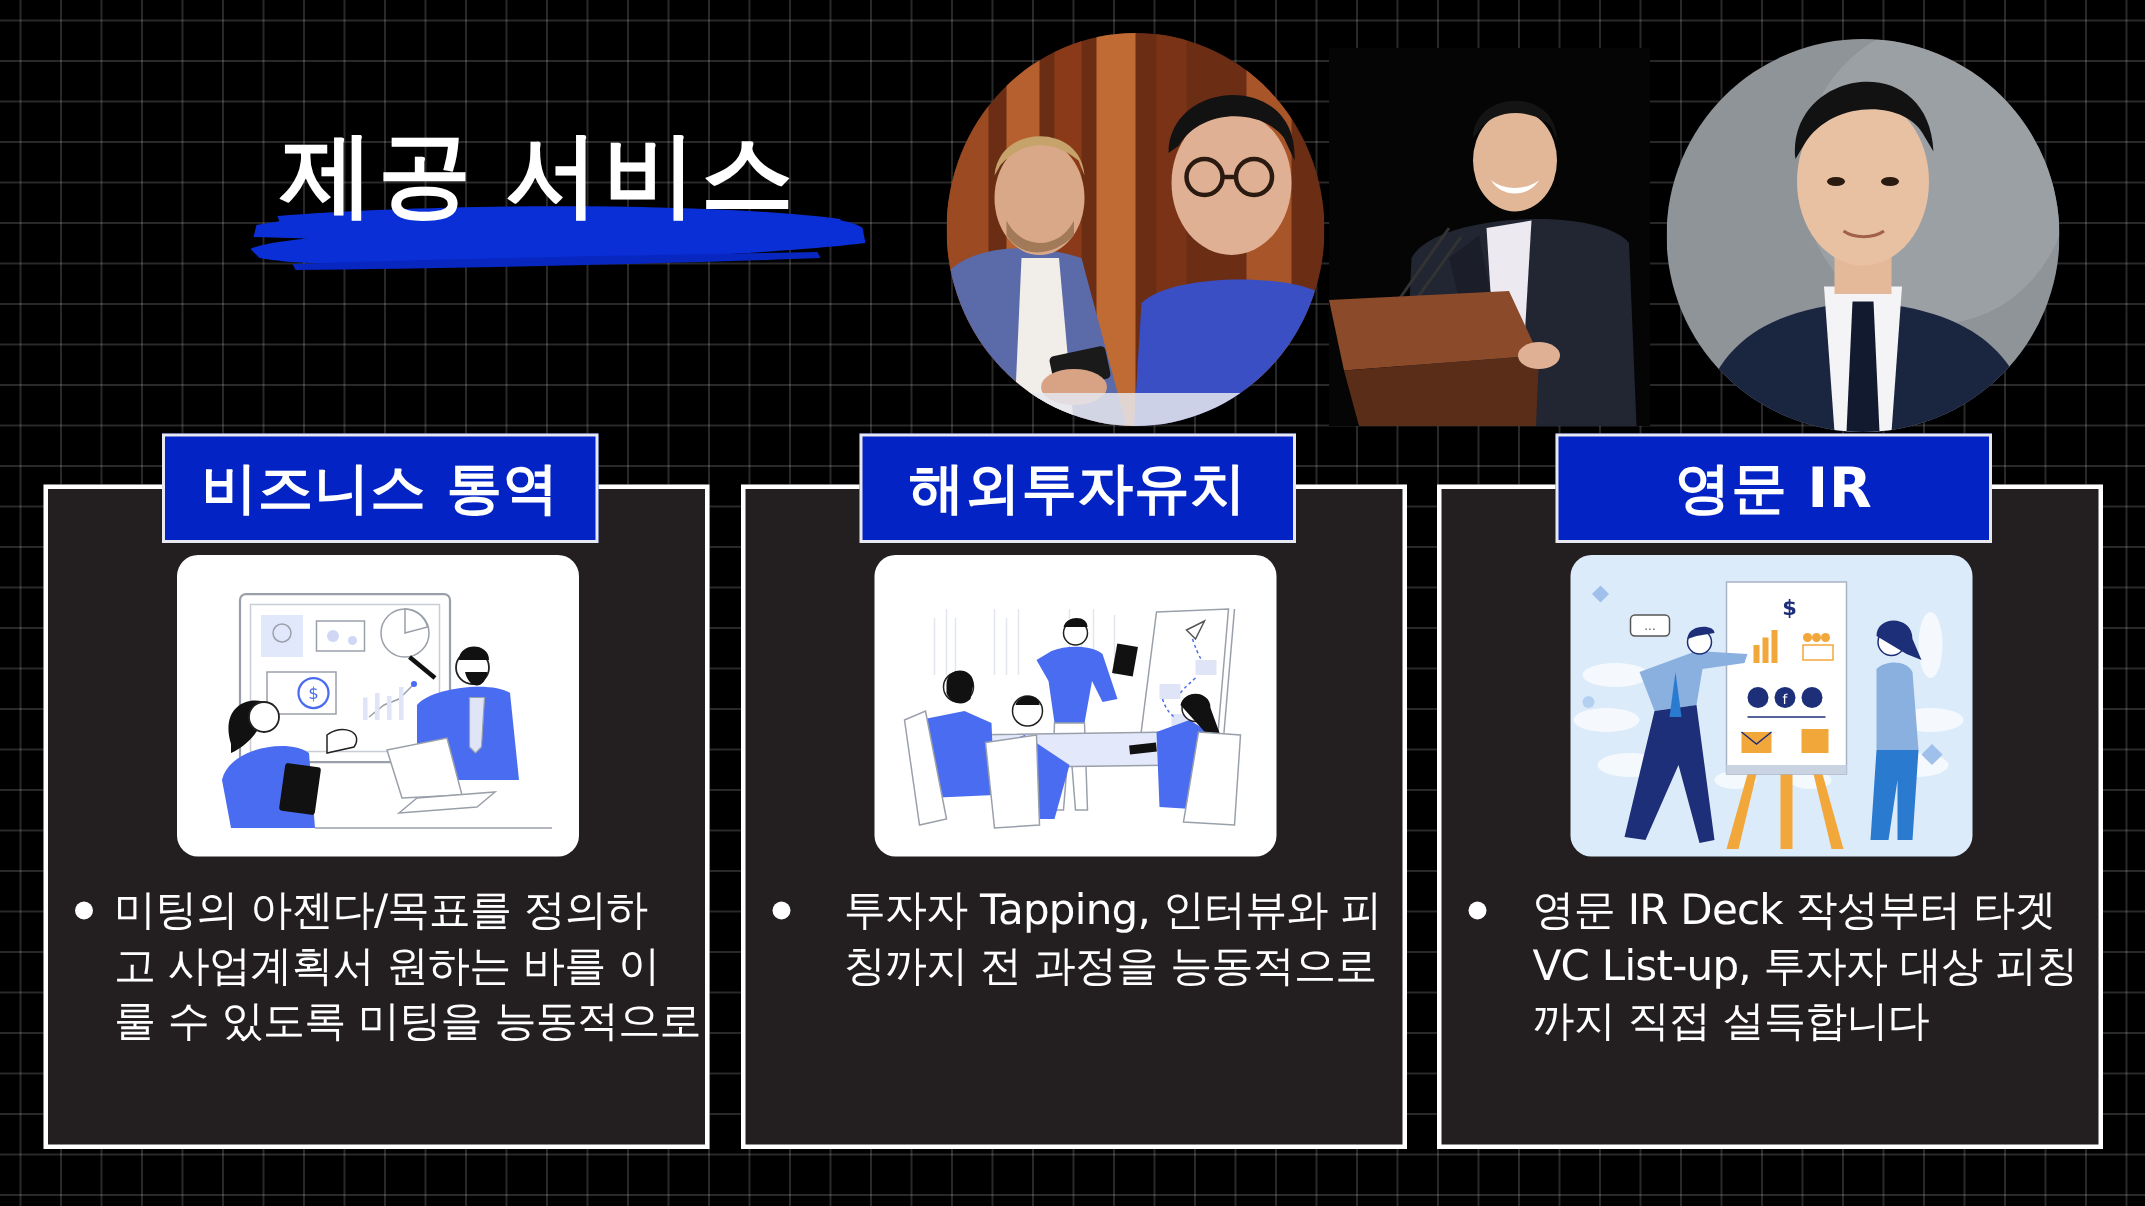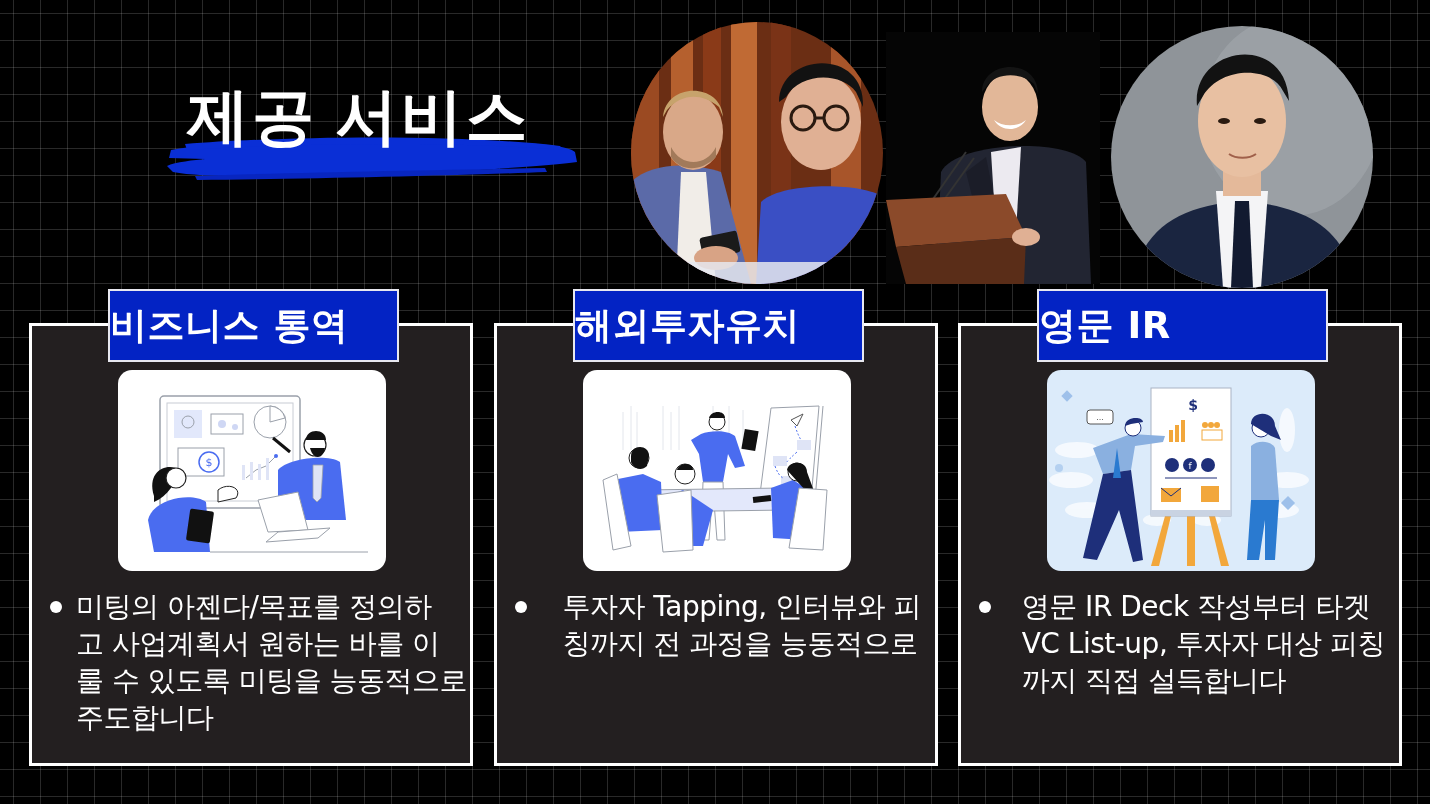--- a/index.html
+++ b/index.html
@@ -14,21 +14,21 @@
     background-size: 27px 27px;
     background-position: 13px 13px;
   }
   .abs { position: absolute; }
 
   
   .title-wrap { left: 155px; top: 80px; width: 430px; height: 110px; }
   .brush { position: absolute; left: 10px; top: 52px; width: 415px; height: 50px; }
   .title {
     position: absolute; left: 32px; top: 6px;
-    font-family: Liberation Serif, serif;
+    font-family: Liberation Sans, sans-serif;
     font-weight: bold; font-size: 62px; letter-spacing: 3px;
     color: #fff; white-space: nowrap; line-height: 1;
   }
 
   
   .photo { position: absolute; overflow: hidden; }
   .photo svg { width: 100%; height: 100%; display: block; }
   .photo-1 { left: 631px; top: 22px; width: 252px; height: 262px; border-radius: 50%; }
   .photo-2 { left: 886px; top: 32px; width: 214px; height: 252px; }
   .photo-3 { left: 1111px; top: 26px; width: 262px; height: 262px; border-radius: 50%; }
@@ -37,21 +37,21 @@
   .card {
     position: absolute; top: 323px; width: 444px; height: 443px;
     background: #231f20; border: 3px solid #fff;
   }
   .card-1 { left: 29px; }
   .card-2 { left: 494px; }
   .card-3 { left: 958px; }
   .card-header {
     position: absolute; top: -37px; left: 76px; width: 291px; height: 73px;
     background: #0323c4; border: 2px solid #e8e8f0;
-    display: flex; align-items: center; justify-content: flex-start;
+    display: flex; align-items: center; justify-content: center;
   }
   .card-header span {
     color: #fff; font-weight: bold; font-size: 37px; letter-spacing: 0.5px;
     font-family: "DejaVu Sans", sans-serif; white-space: nowrap;
   }
   .illus {
     position: absolute; top: 44px; left: 86px; width: 268px; height: 201px;
     background: #fff; border-radius: 14px; overflow: hidden;
   }
   .illus svg { width: 100%; height: 100%; display: block; }
@@ -187,21 +187,20 @@
       <rect x="70" y="140" width="24" height="32" rx="2" fill="#111" transform="rotate(8 82 156)"></rect>
       <path d="M100 120 C 110 112, 125 118, 118 128 L 100 132 Z" fill="#fff" stroke="#222" stroke-width="1"></path>
     </svg>
   </div>
   <div class="bullet-area">
     <div class="bullet-dot"></div>
     <div class="bullet-text">
       <span class="ln">미팅의 아젠다/목표를 정의하</span>
       <span class="ln">고 사업계획서 원하는 바를 이</span>
       <span class="ln">룰 수 있도록 미팅을 능동적으로</span>
-      <span class="ln">주도합니다</span>
     </div>
   </div>
 </div>
 
 <div class="card card-2">
   <div class="card-header">
     <span>해외투자유치</span>
   </div>
   <div class="illus">
     <svg viewBox="0 0 268 201">

